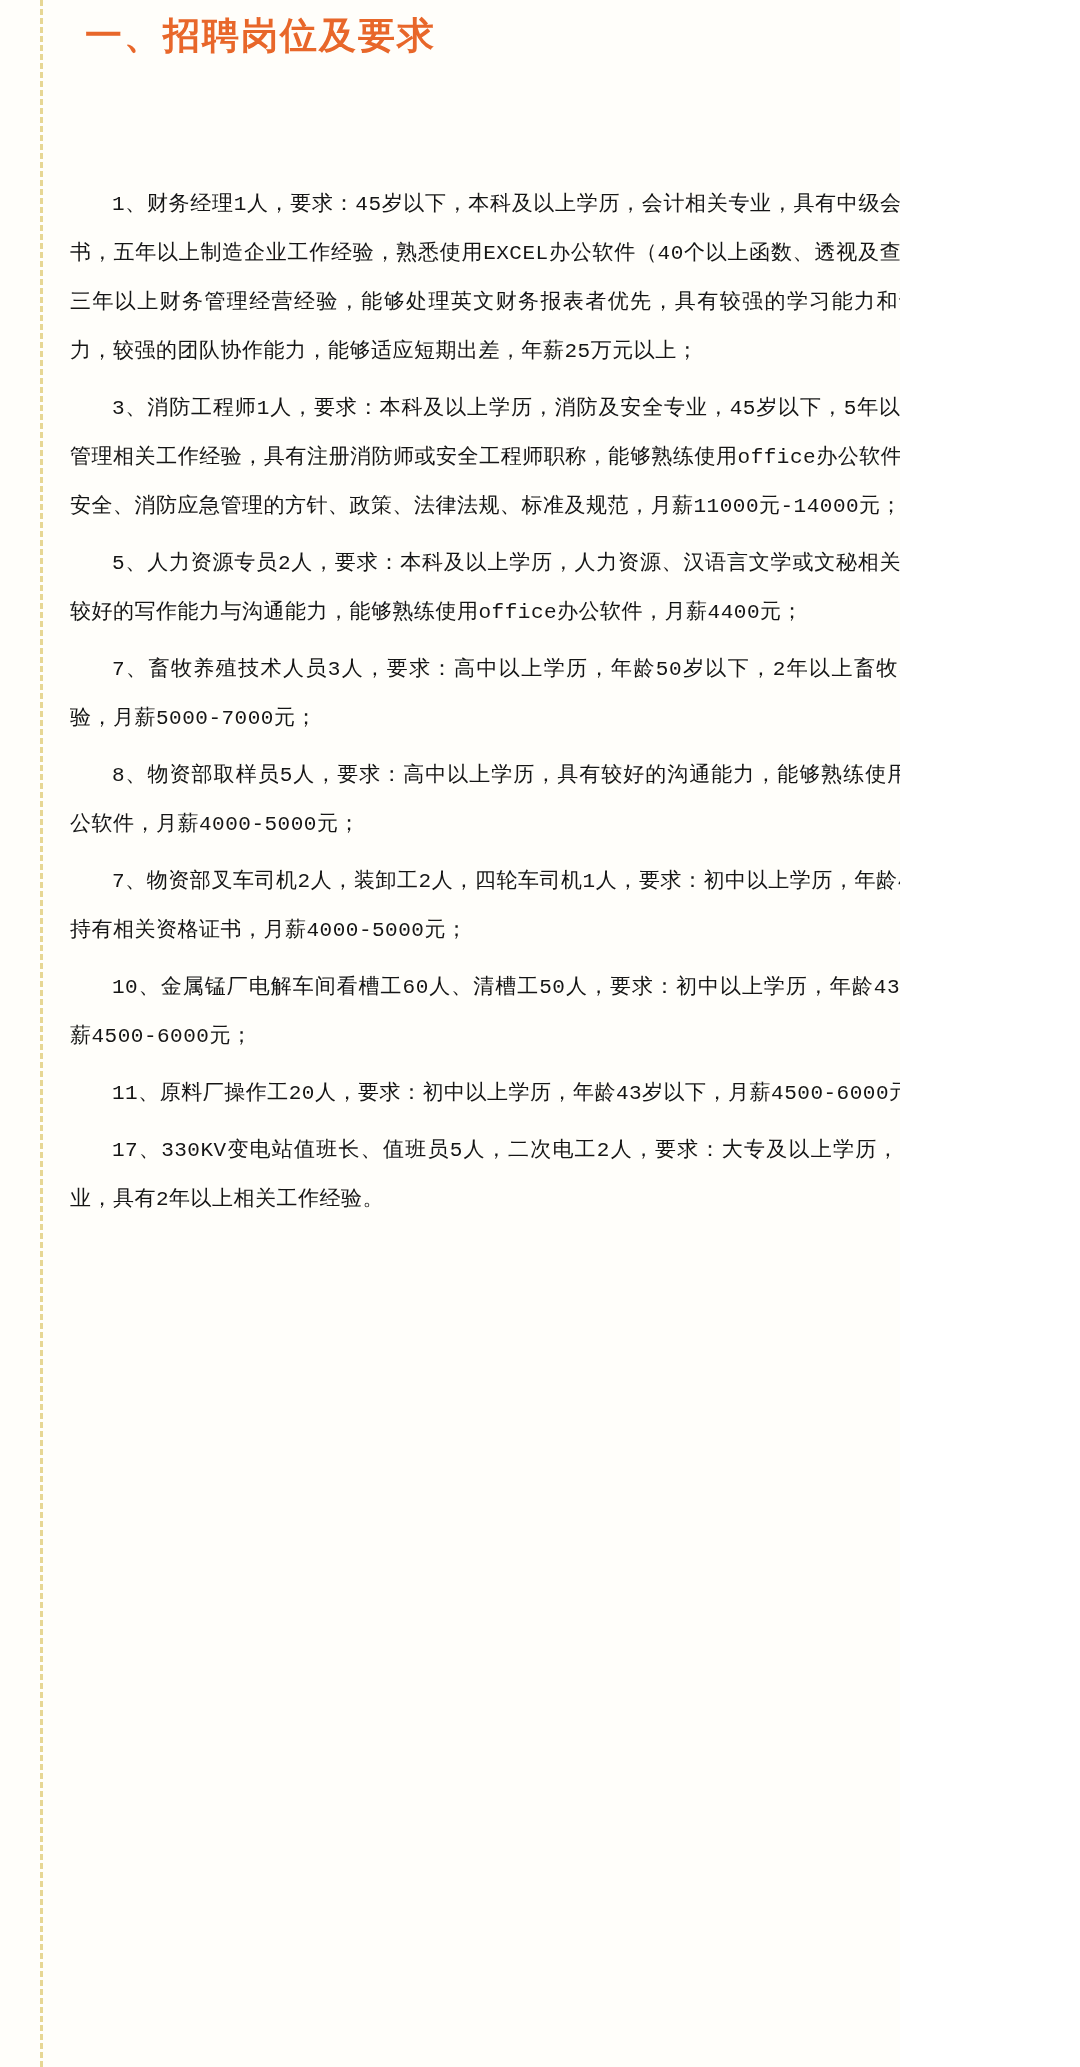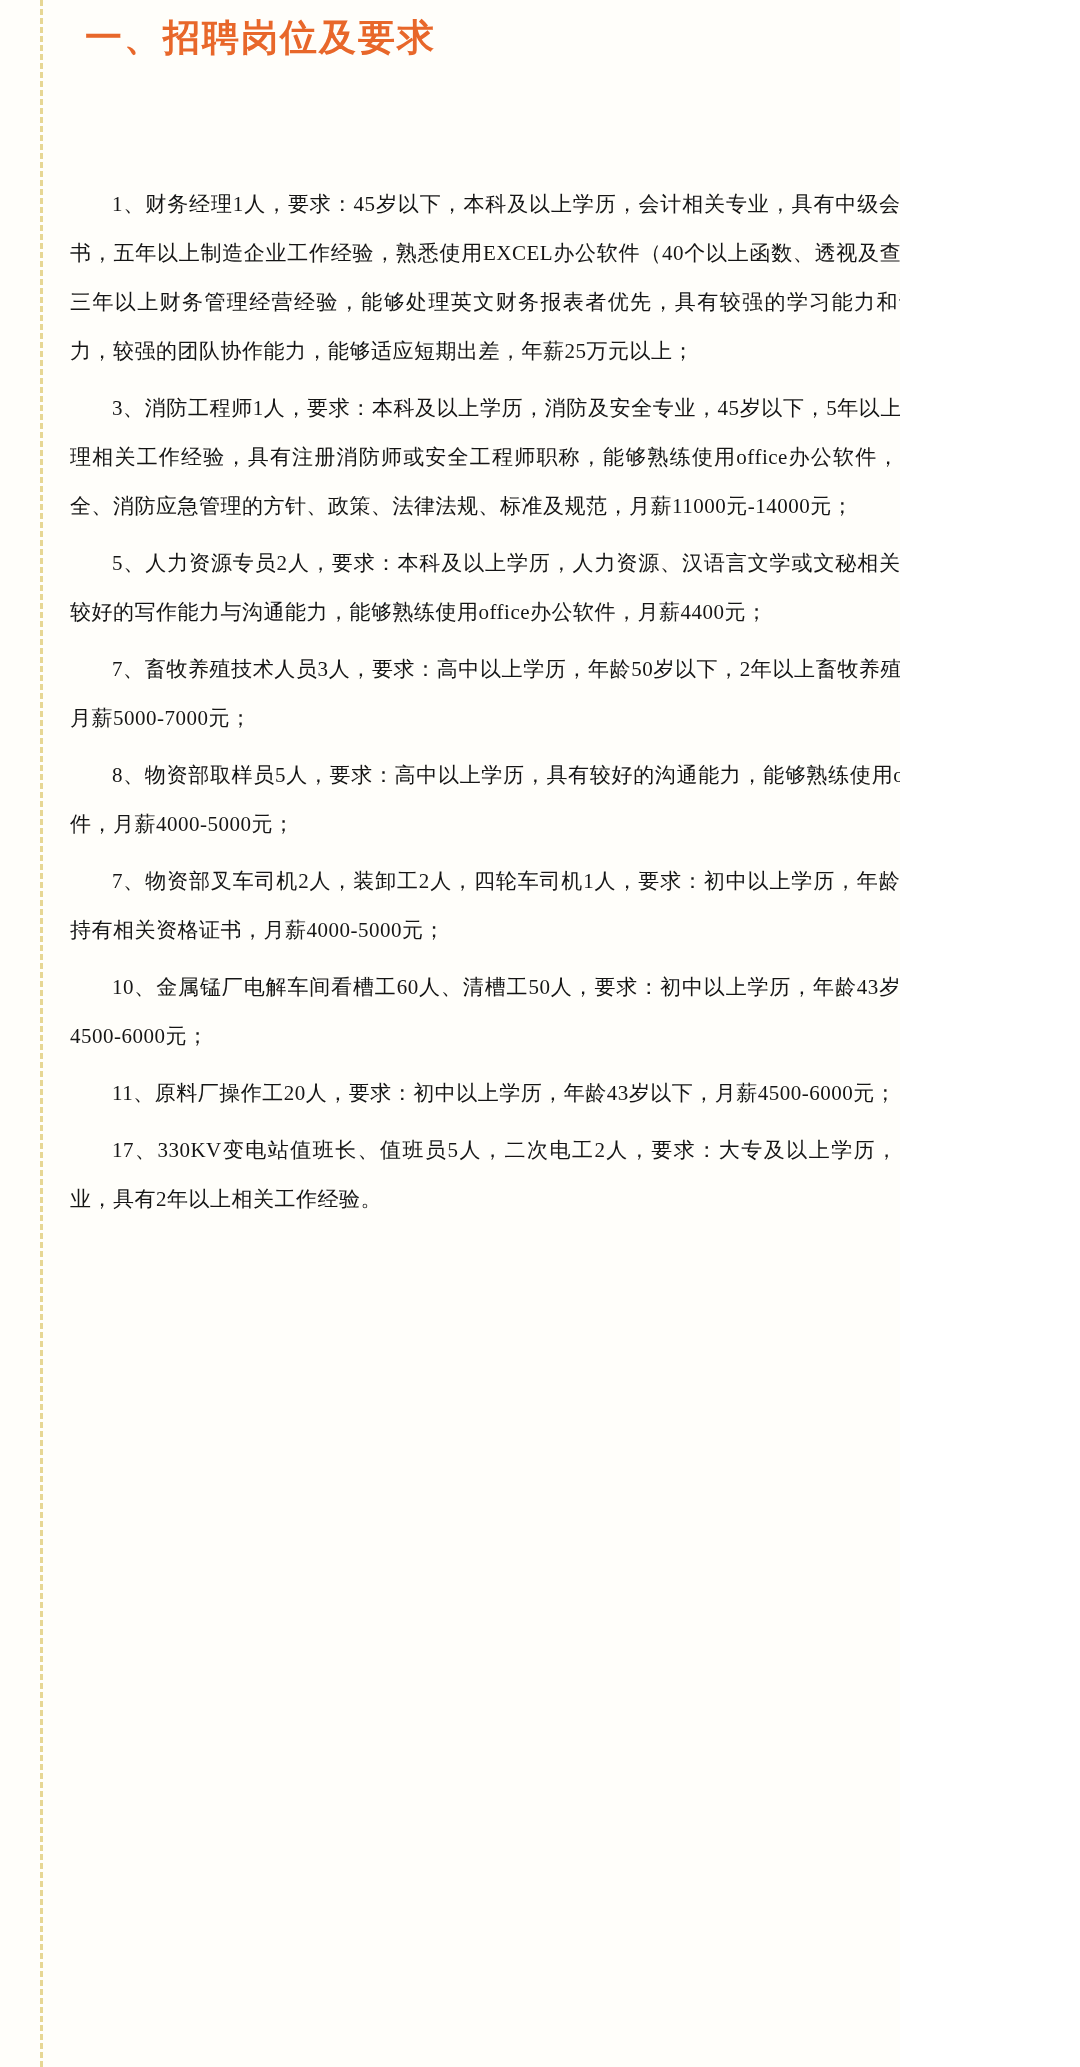--- a/index.html
+++ b/index.html
@@ -5,21 +5,21 @@
   html, body {
     margin: 0;
     padding: 0;
     background: #ffffff;
   }
   .page {
     position: relative;
     width: 900px;
     height: 2067px;
     background: #fffefa;
-    font-family: Liberation Serif, serif;
+    font-family: Liberation Mono, monospace;
     overflow: hidden;
     box-sizing: border-box;
   }
   .dashed-border {
     position: absolute;
     top: 0;
     bottom: 0;
     width: 0;
     border-left: 3px dashed var(--border-color, #e7d794);
   }

